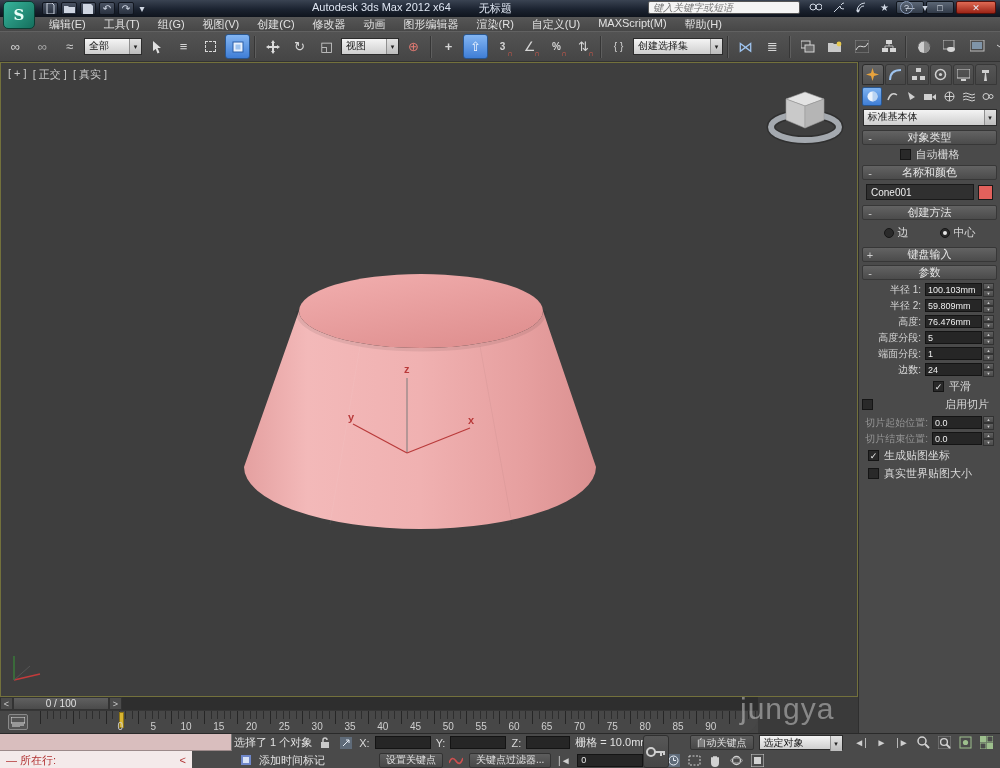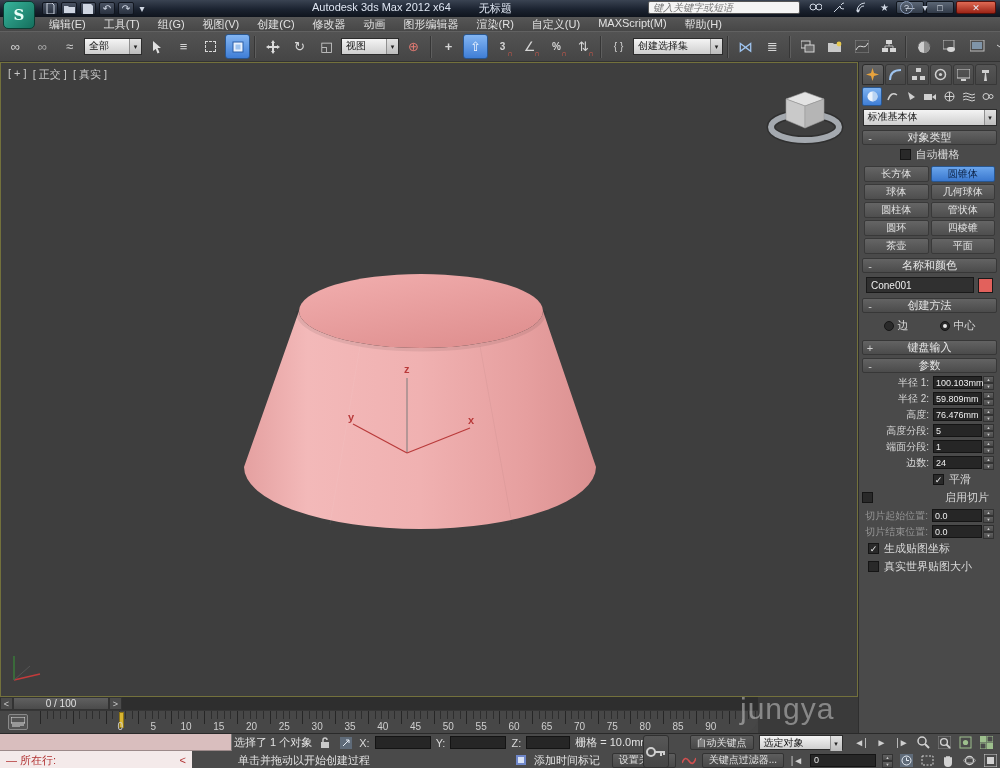--- a/index.html
+++ b/index.html
@@ -84,21 +84,21 @@
   .swatch{width:15px;height:15px;border:1px solid #1a1a1a}
   .radio-row{display:flex;justify-content:space-around;padding:3px 6px 4px}
   .radio{display:flex;align-items:center;gap:4px}
   .rdot{width:10px;height:10px;border-radius:50%;background:#2a2a2a;border:1px solid #161616;
     display:flex;align-items:center;justify-content:center}
   .rdot i{width:4px;height:4px;border-radius:50%;background:#e8e8e8;display:none;font-style:normal}
   .radio.sel .rdot i{display:block}
   .sp-row{display:flex;align-items:center;height:15px;margin:1px 0;padding-right:3px}
   .sp-label{flex:1;text-align:right;padding-right:4px;color:#d6d6d6;font-size:10px;white-space:nowrap}
   .sp-label.dim{color:#969696}
-  .sp-field{width:49px;height:13px;background:#262626;border:1px solid #141414;color:#efefef;font-size:9px;
+  .sp-field{width:57px;height:13px;background:#262626;border:1px solid #141414;color:#efefef;font-size:9px;
     display:flex;align-items:center;padding:0 2px;flex:none}
   .sp-ud{width:11px;height:13px;display:flex;flex-direction:column;flex:none;margin-left:1px}
   .sp-ud span{flex:1;background:linear-gradient(#606060,#4a4a4a);border:1px solid #333;font-size:4px;color:#ccc;
     display:flex;align-items:center;justify-content:center}
 
   
   .trackbar{position:absolute;left:0;top:697px;width:760px;height:13px;background:#2e2e2e;display:flex}
   .tb-btn{width:13px;height:13px;background:#4c4c4c;border:1px solid #333;color:#ccc;font-size:9px;
     display:flex;align-items:center;justify-content:center;flex:none}
   .tb-handle{width:96px;height:13px;background:linear-gradient(#606060,#4b4b4b);border:1px solid #333;
@@ -468,32 +468,20 @@
       <span class="carr">▾</span>
     </div>
 
     <div class="rollout-h">
       <span class="rg">-</span>
       <span class="rt">对象类型</span>
     </div>
     <div class="cb-row">
       <span class="cbx"></span>
       <span>自动栅格</span>
-    </div>
-    <div class="ot-grid">
-      <div class="obtn">长方体</div>
-      <div class="obtn active">圆锥体</div>
-      <div class="obtn">球体</div>
-      <div class="obtn">几何球体</div>
-      <div class="obtn">圆柱体</div>
-      <div class="obtn">管状体</div>
-      <div class="obtn">圆环</div>
-      <div class="obtn">四棱锥</div>
-      <div class="obtn">茶壶</div>
-      <div class="obtn">平面</div>
     </div>
 
     <div class="rollout-h">
       <span class="rg">-</span>
       <span class="rt">名称和颜色</span>
     </div>
     <div class="name-row">
       <div class="name-field">Cone001</div>
       <div class="swatch" id="swatch" style="background: rgb(226, 97, 92);"></div>
     </div>
@@ -709,21 +697,20 @@
           <svg width="13" height="13">
             <rect x="0" y="0" width="6" height="6" fill="#9dbf8d"></rect>
             <rect x="7" y="0" width="6" height="6" fill="none" stroke="#9dbf8d"></rect>
             <rect x="0" y="7" width="6" height="6" fill="none" stroke="#9dbf8d"></rect>
             <rect x="7" y="7" width="6" height="6" fill="#9dbf8d"></rect>
           </svg>
         </span>
     </div>
 
     <div class="srow2">
-      <span class="stext" style="width:270px">单击并拖动以开始创建过程</span>
       <span class="sic">
           <svg width="12" height="12">
             <rect x="1" y="1" width="10" height="10" fill="#6f87c9"></rect>
             <rect x="3" y="3" width="6" height="6" fill="#d8e2f6"></rect>
           </svg>
         </span>
       <span class="stext">添加时间标记</span>
       <span class="spacer" style="max-width:44px"></span>
       <div class="sbtn">设置关键点</div>
       <span class="sic">

